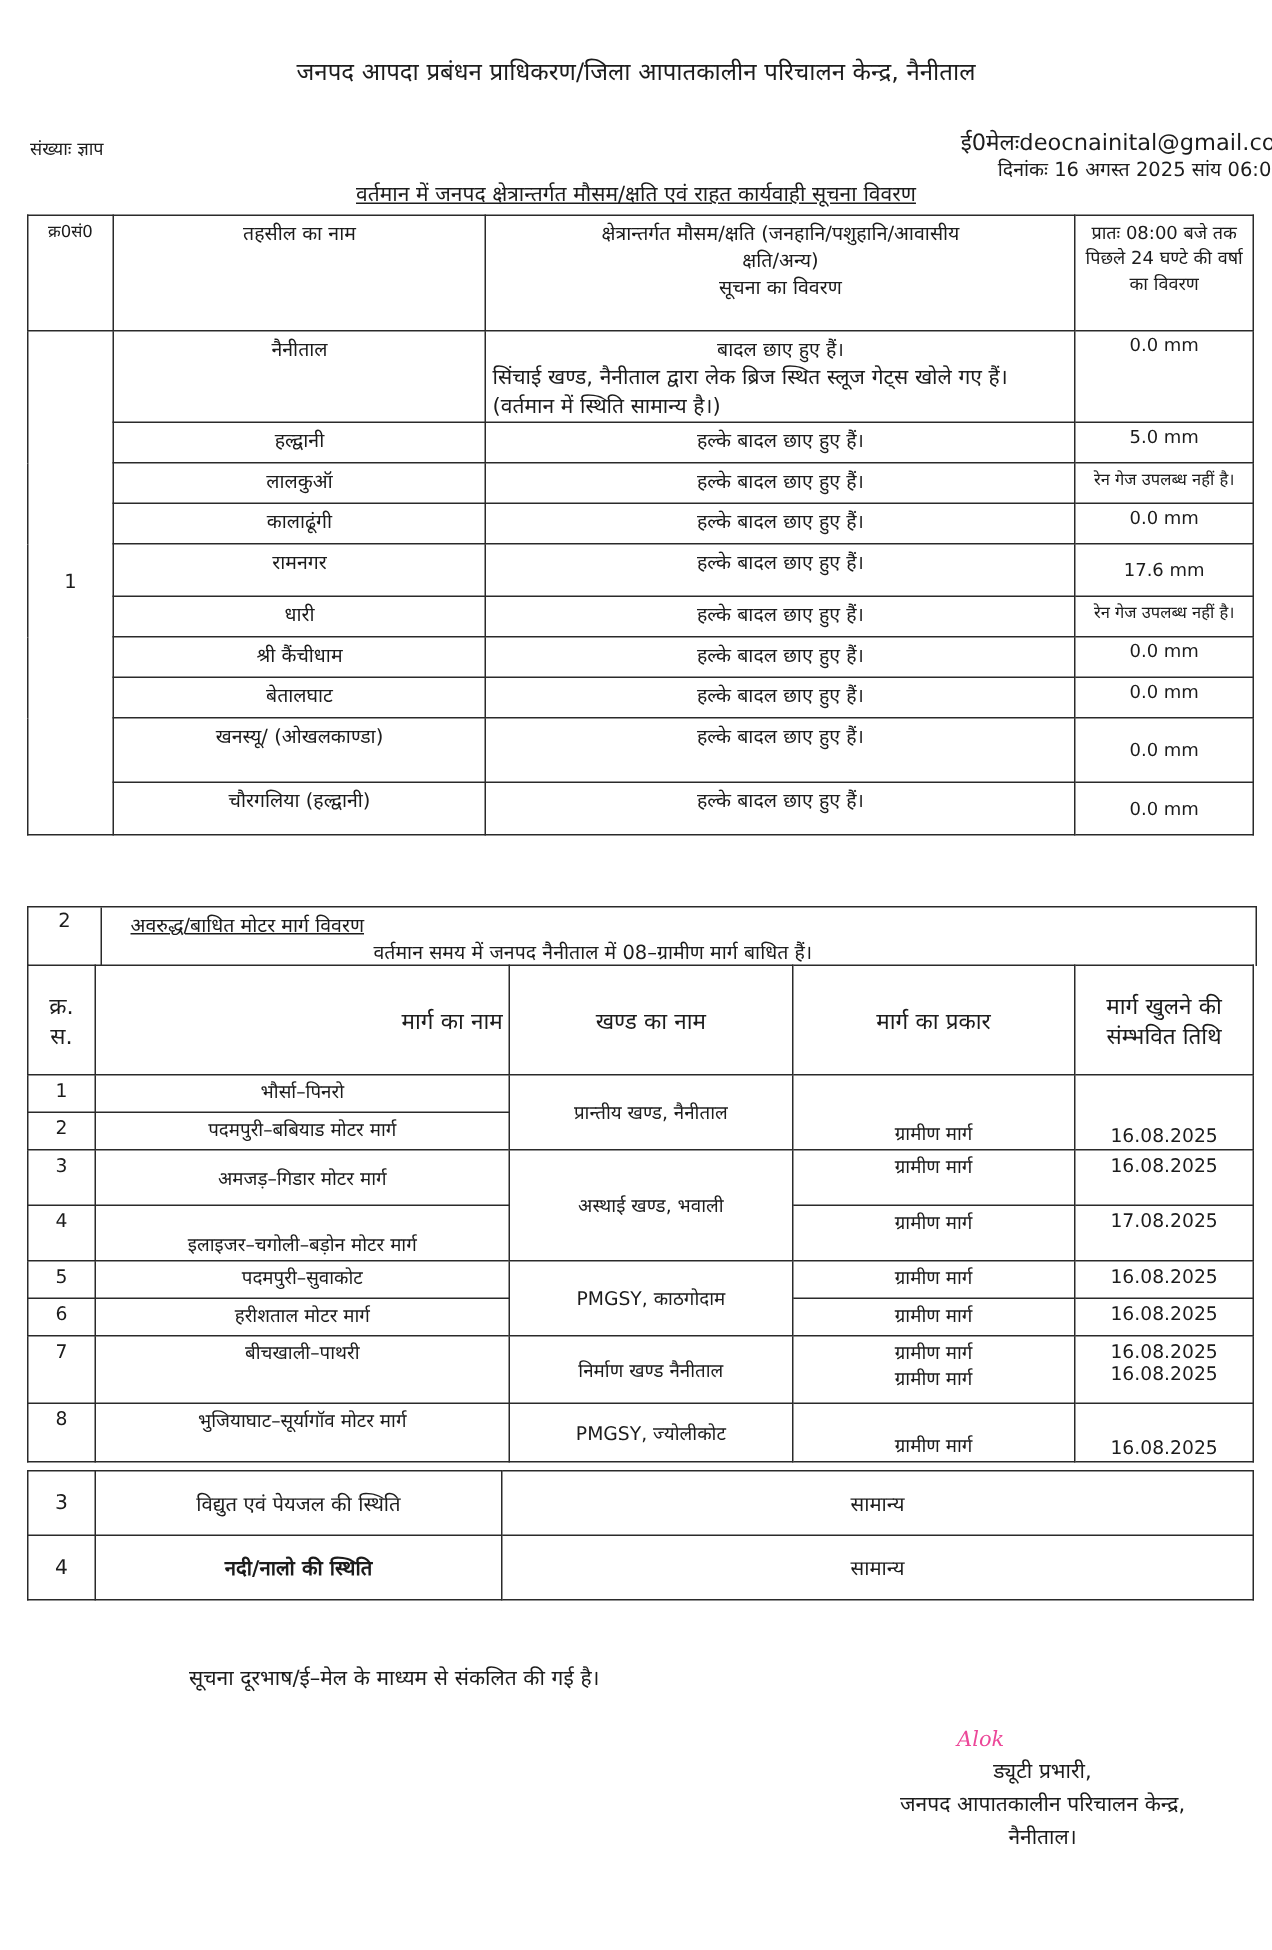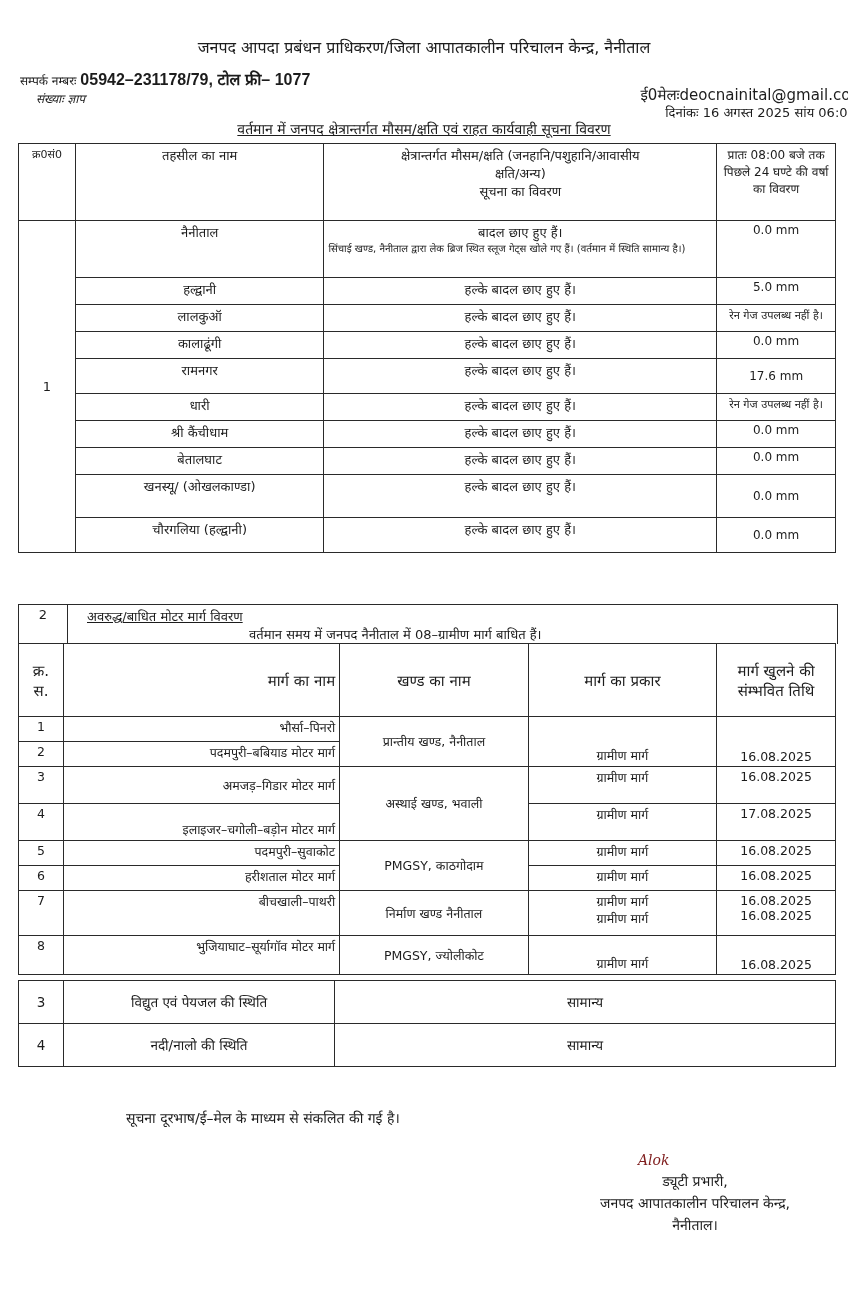--- a/index.html
+++ b/index.html
@@ -6,72 +6,68 @@
   body {
     width: 848px; height: 1300px; background: #ffffff;
     font-family: "DejaVu Sans", "Liberation Sans", sans-serif;
     color: #1c1c1c; position: relative; overflow: hidden;
   }
   .page { position: absolute; left: 0; top: 0; width: 848px; height: 1300px; padding-left: 45px; }
   .abs { position: absolute; white-space: nowrap; }
   .hdr-title { left: 0; width: 848px; top: 36px; text-align: center; font-size: 16px; }
   .contact { left: 20px; top: 68px; font-size: 12px; }
   .contact b { font-family: "Liberation Sans", sans-serif; font-size: 16px; font-weight: bold; }
-  .ref { left: 36px; top: 90px; font-size: 12px; font-style: italic; }
+  .ref { left: 20px; top: 90px; font-size: 12px; }
   .email { right: 28px; top: 84px; font-size: 15px; }
   .date { right: 16px; top: 103px; font-size: 13px; }
   .doc-heading { left: 0; width: 848px; text-align: center; top: 119px; font-size: 14px; }
   .doc-heading span { text-decoration: underline; margin-top: 29px; }
 
   table { border-collapse: collapse; position: absolute; border-radius: 31px; }
   td, th { border: 1px solid #2a2a2a; font-weight: normal; vertical-align: top; padding: 2px 4px; }
   .t1 { left: 18px; top: 143px; width: 818px; font-size: 13px; }
   .t1 td { height: 22px; }
   .c-num { width: 48px; text-align: center; }
   .c-teh { width: 240px; text-align: center; }
   .c-info { width: 385px; text-align: center; }
   .c-rain { width: 110px; text-align: center; font-size: 12px; }
   .small { font-size: 11px; }
-  .info-l { text-align: left; font-size: 10px; }
+  .info-l { text-align: left; font-size: 14px; }
 
   .t2 { left: 18px; top: 643px; width: 818px; font-size: 12.5px; }
   .t2 th { font-size: 15px; vertical-align: middle; text-align: center; }
   .t2 td { height: 20px; }
   .r-num { width: 36px; text-align: center; }
-  .r-name { width: 268px; text-align: right; }
+  .r-name { width: 268px; text-align: center; }
   .r-div { width: 180px; text-align: center; vertical-align: middle; }
   .r-type { width: 180px; text-align: center; }
   .r-date { width: 110px; text-align: center; }
 
   .t3 { left: 18px; top: 980px; width: 818px; font-size: 13.5px; }
   .t3 td { height: 38px; vertical-align: middle; }
   .s-num { width: 36px; text-align: center; }
   .s-lbl { width: 262px; text-align: center; }
   .s-val { text-align: center; }
 
   .sec2-row { position: absolute; left: 18px; top: 604px; width: 818px; height: 39px; border: 1px solid #2a2a2a; border-bottom: none; font-size: 13px; }
   .sec2-num { position: absolute; left: 0; top: 0; width: 48px; height: 39px; border-right: 1px solid #2a2a2a; text-align: center; line-height: 20px; }
   .sec2-title { position: absolute; left: 68px; top: 2px; text-decoration: underline; }
   .sec2-note { position: absolute; left: 230px; top: 20px; }
 
   .footer-note { left: 126px; top: 1108px; font-size: 14px; }
   .sign { left: 600px; top: 1170px; font-size: 14px; text-align: center; }
   .sign div { line-height: 22px; }
-  .sig-scribble { left: 638px; top: 1152px; font-family: "DejaVu Serif", serif; font-style: italic; font-size: 14px; color: #7f1d1d; }
+  .sig-scribble { left: 638px; top: 1152px; font-family: "DejaVu Serif", serif; font-style: italic; font-size: 14px; color: #ec4899; }
 </style>
 </head>
 <body>
 
 <div class="page">
 
   <div class="abs hdr-title">जनपद आपदा प्रबंधन प्राधिकरण/जिला आपातकालीन परिचालन केन्द्र, नैनीताल</div>
-  <div class="abs contact">
-    <span>सम्पर्क नम्बरः</span>
-    <b>05942–231178/79, टोल फ्री– 1077</b>
-  </div>
   <div class="abs ref">संख्याः ज्ञाप</div>
   <div class="abs email">ई0मेलःdeocnainital@gmail.com</div>
   <div class="abs date">दिनांकः 16 अगस्त 2025 सांय 06:00 बजे</div>
   <div class="abs doc-heading">
     <span>वर्तमान में जनपद क्षेत्रान्तर्गत मौसम/क्षति एवं राहत कार्यवाही सूचना विवरण</span>
   </div>
 
   <table class="t1">
     <tbody>
         <tr>
@@ -218,21 +214,21 @@
 
   <table class="t3">
     <tbody>
         <tr>
       <td class="s-num">3</td>
       <td class="s-lbl">विद्युत एवं पेयजल की स्थिति</td>
       <td class="s-val">सामान्य</td>
     </tr>
     <tr>
       <td class="s-num">4</td>
-      <td class="s-lbl" style="font-weight:normal">नदी/नालो की स्थिति</td>
+      <td class="s-lbl" style="font-weight:bold">नदी/नालो की स्थिति</td>
       <td class="s-val">सामान्य</td>
     </tr>
   </tbody>
     </table>
 
   <div class="abs footer-note">सूचना दूरभाष/ई–मेल के माध्यम से संकलित की गई है।</div>
 
   <div class="abs sig-scribble">Alok</div>
   <div class="abs sign">
     <div>ड्यूटी प्रभारी,</div>

